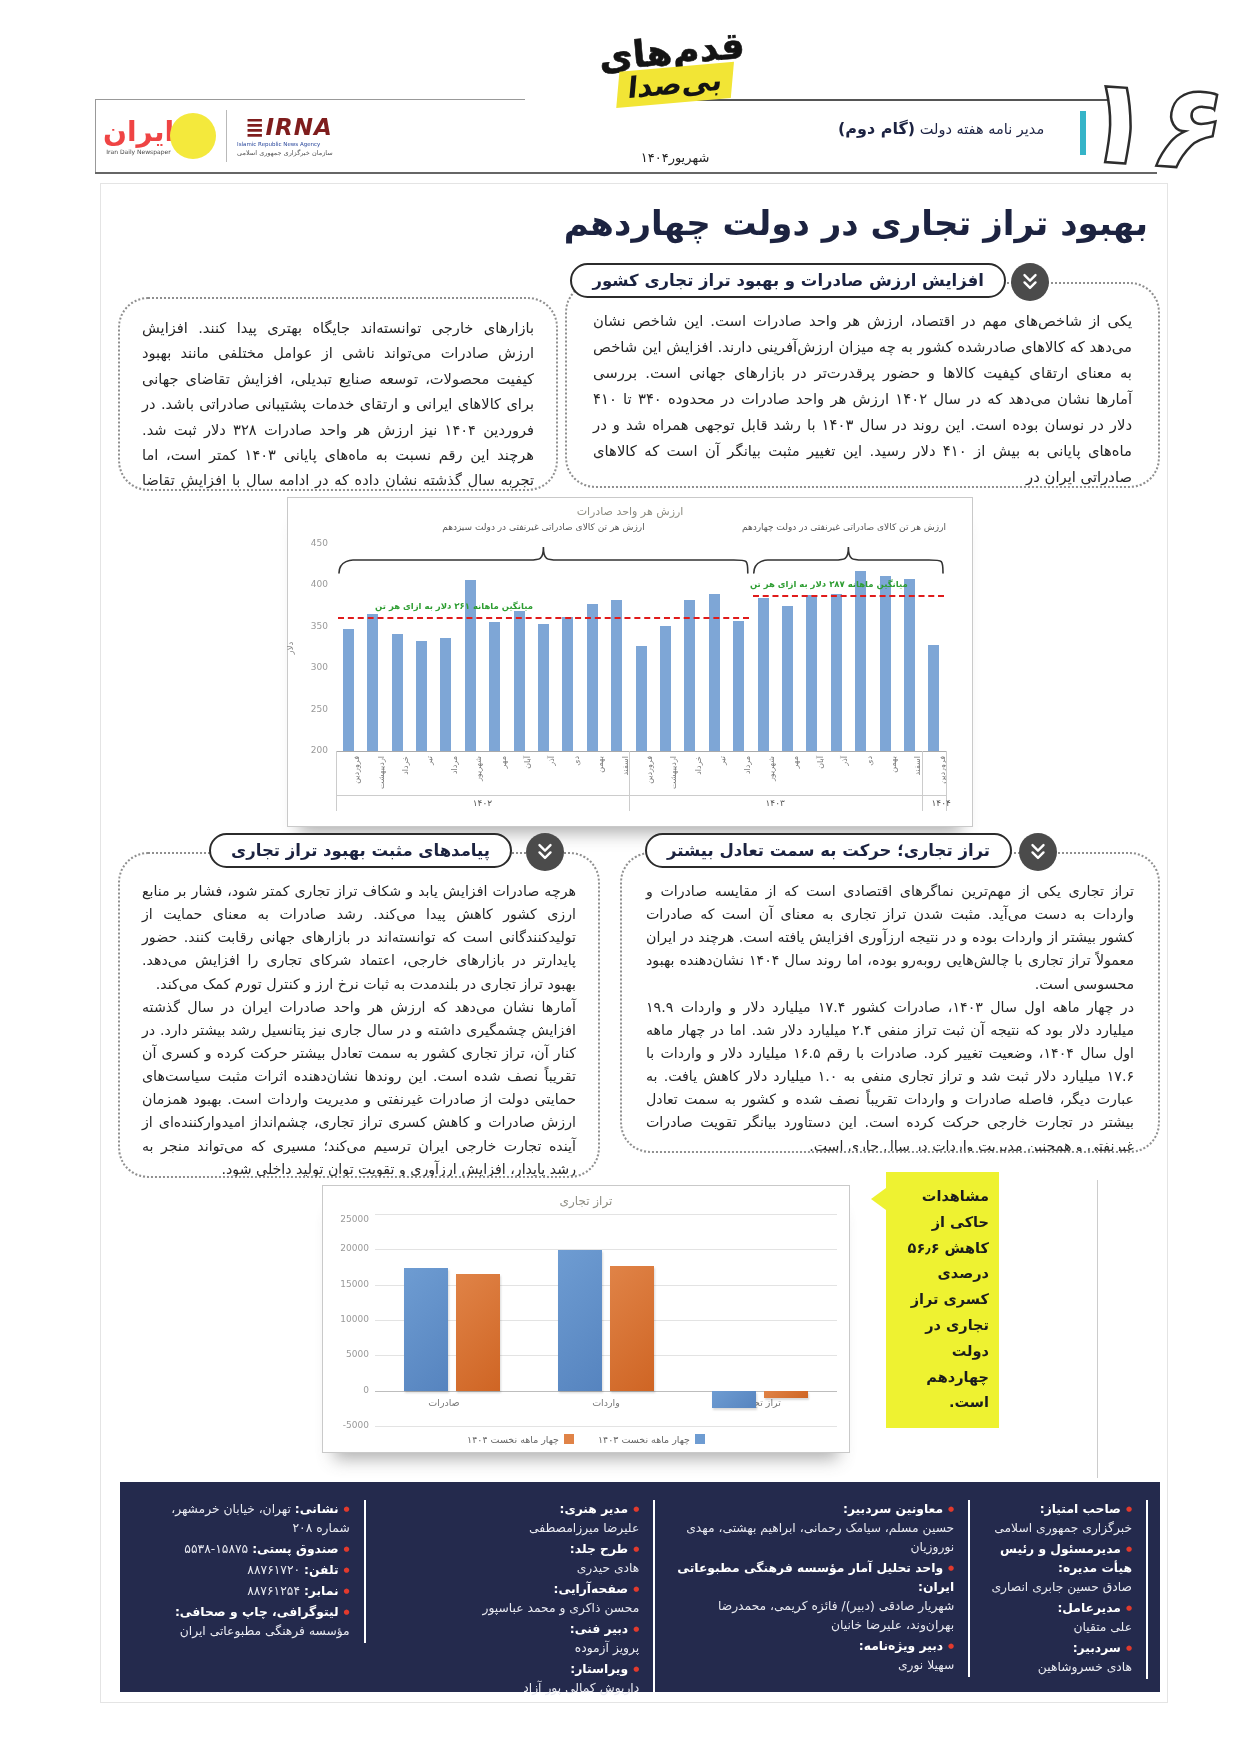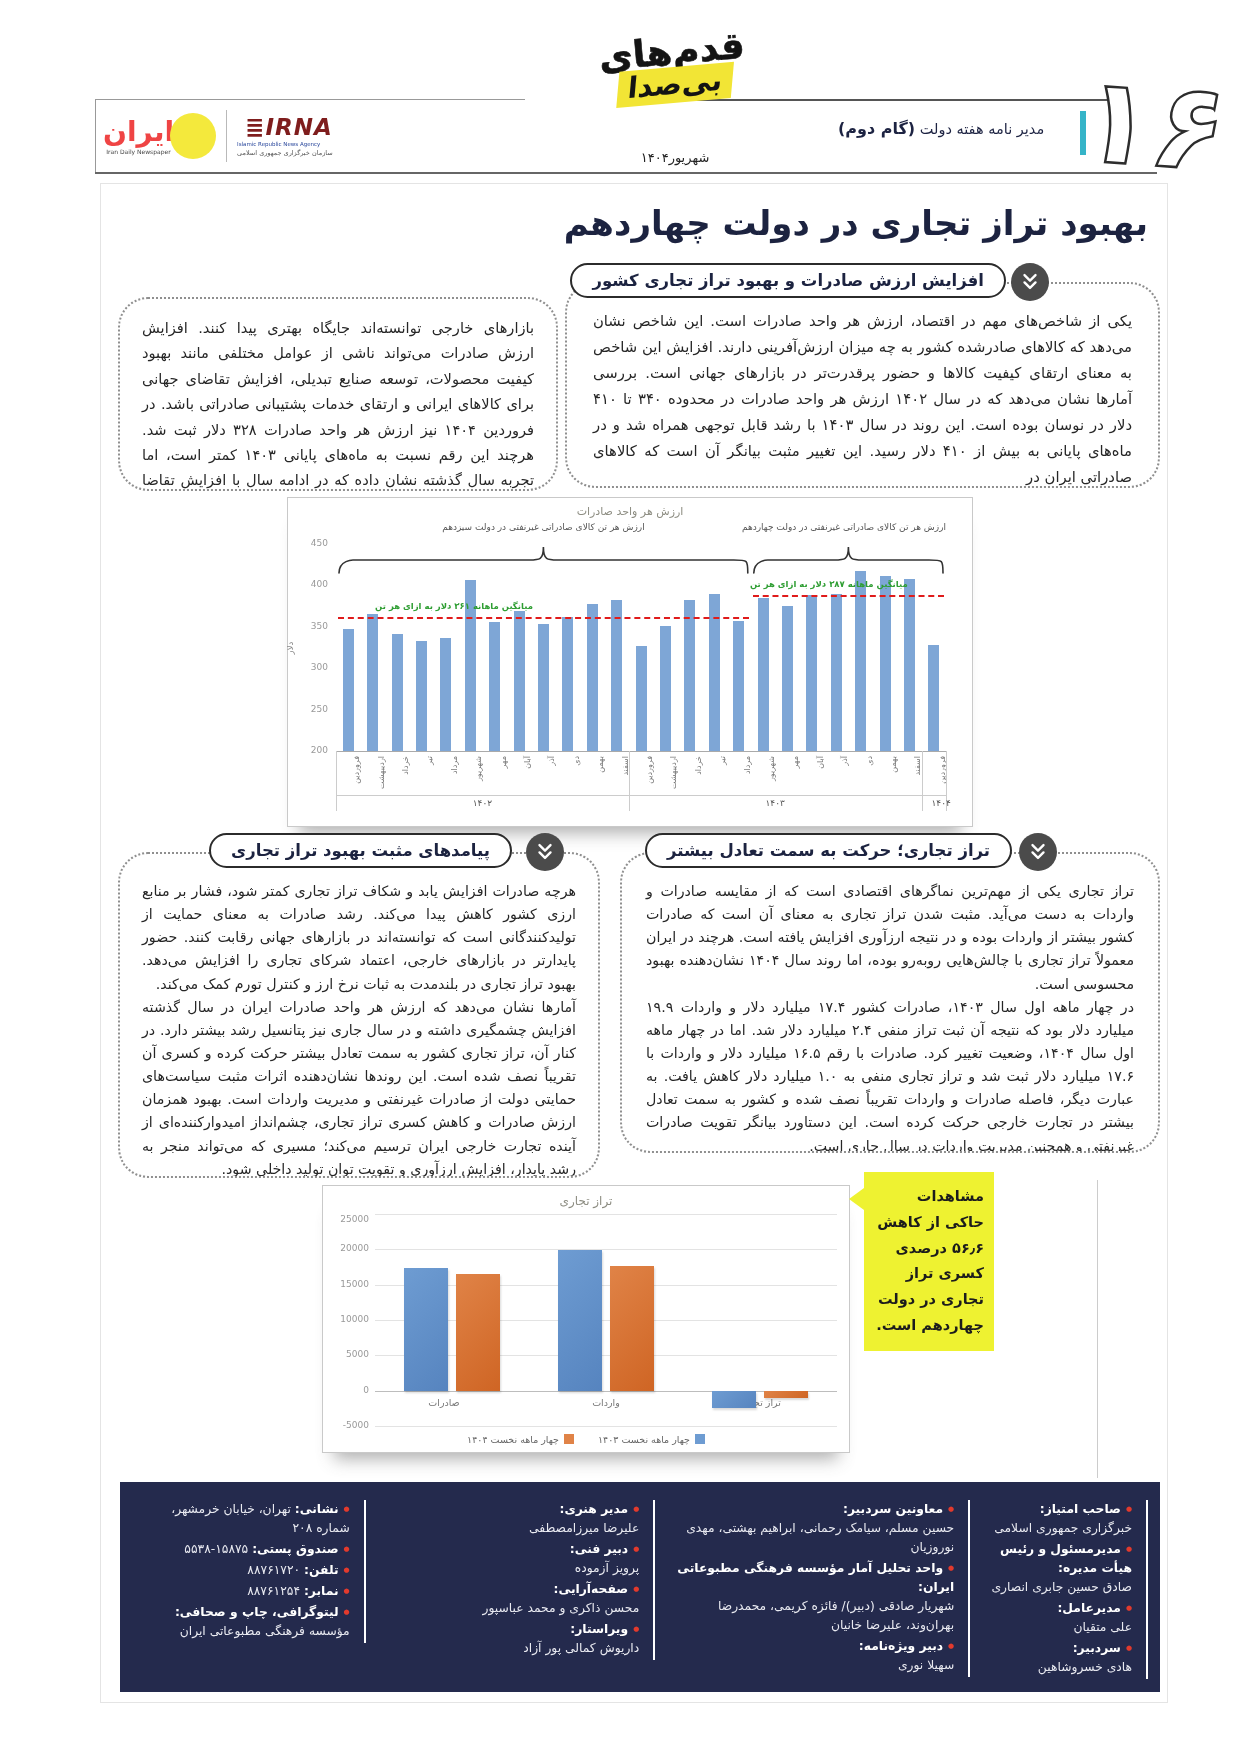--- a/index.html
+++ b/index.html
@@ -62,21 +62,21 @@
   .brace-label { position:absolute; font-size:9px; color:#555; text-align:center; direction:rtl; white-space:nowrap; }
   .month-label { position:absolute; font-size:8px; color:#777; width:40px; text-align:right; direction:rtl; transform:rotate(-90deg); transform-origin:top right; white-space:nowrap; }
   .year-label { position:absolute; font-size:9px; color:#555; text-align:center; }
   .gline { position:absolute; height:1px; background:#e3e3e3; }
   .cat-label { position:absolute; font-size:9.5px; color:#777; text-align:center; direction:rtl; }
   .bar2 { position:absolute; box-shadow:1px 2px 2px rgba(0,0,0,.15); }
   .legend { position:absolute; width:100%; display:flex; direction:rtl; justify-content:center; gap:24px; font-size:9.5px; color:#666; }
   .legend .sw { display:inline-block; width:10px; height:10px; margin-left:5px; vertical-align:-1px; }
 
   
-  .callout { position:absolute; left:864px; top:1172px; width:130px; background:#eef231; padding:12px 10px; font-size:14.5px; font-weight:600; line-height:1.78; color:#1c1c1c; text-align:right; direction:rtl; }
+  .callout { position:absolute; left:886px; top:1172px; width:113px; background:#eef231; padding:12px 10px; font-size:14.5px; font-weight:600; line-height:1.78; color:#1c1c1c; text-align:right; direction:rtl; }
   .callout-tri { position:absolute; left:-15px; top:16px; width:0; height:0; border-top:11px solid transparent; border-bottom:11px solid transparent; border-right:15px solid #eef231; }
   .column-rule { position:absolute; left:1097px; top:1180px; width:1px; height:298px; background:#cccccc; }
 
   
   .footer { position:absolute; left:120px; top:1482px; width:1040px; height:210px; background:#242a4d; padding:18px 12px; display:flex; direction:rtl; align-items:flex-start; }
   .f-col { padding:0 14px; border-left:none; }
   .f-col-sep { border-right:2.5px solid #ffffff; }
   .f-col:nth-child(1){ width:17.5%; } .f-col:nth-child(2){ width:31%; } .f-col:nth-child(3){ width:28.5%; } .f-col:nth-child(4){ width:23%; }
   .f-item { font-size:12.3px; line-height:1.55; color:#e9eaf1; margin-bottom:2px; }
   .f-dot { color:#e23a2d; font-size:7px; vertical-align:2px; margin-left:5px; }
@@ -285,22 +285,23 @@
         <div class="f-item"><span class="f-dot">●</span><span class="f-label">مدیرعامل:</span><span class="f-val">علی متقیان</span></div>
         <div class="f-item"><span class="f-dot">●</span><span class="f-label">سردبیر:</span><span class="f-val">هادی خسروشاهین</span></div>
       </div>
       <div class="f-col f-col-sep">
         <div class="f-item"><span class="f-dot">●</span><span class="f-label">معاونین سردبیر:</span><span class="f-val">حسین مسلم، سیامک رحمانی، ابراهیم بهشتی، مهدی نوروزیان</span></div>
         <div class="f-item"><span class="f-dot">●</span><span class="f-label">واحد تحلیل آمار مؤسسه فرهنگی مطبوعاتی ایران:</span><span class="f-val">شهریار صادقی (دبیر)/ فائزه کریمی، محمدرضا بهران‌وند، علیرضا خانیان</span></div>
         <div class="f-item"><span class="f-dot">●</span><span class="f-label">دبیر ویژه‌نامه:</span><span class="f-val">سهیلا نوری</span></div>
       </div>
       <div class="f-col f-col-sep">
         <div class="f-item"><span class="f-dot">●</span><span class="f-label">مدیر هنری:</span><span class="f-val">علیرضا میرزامصطفی</span></div>
+        <div class="f-item"><span class="f-dot">●</span><span class="f-label">طرح جلد:</span><span class="f-val">هادی حیدری</span></div>
+        <div class="f-item"><span class="f-dot">●</span><span class="f-label">صفحه‌آرایی:</span><span class="f-val">محسن ذاکری و محمد عباسپور</span></div>
         <div class="f-item"><span class="f-dot">●</span><span class="f-label">دبیر فنی:</span><span class="f-val">پرویز آزموده</span></div>
-        <div class="f-item"><span class="f-dot">●</span><span class="f-label">صفحه‌آرایی:</span><span class="f-val">محسن ذاکری و محمد عباسپور</span></div>
         <div class="f-item"><span class="f-dot">●</span><span class="f-label">ویراستار:</span><span class="f-val">داریوش کمالی پور آزاد</span></div>
       </div>
       <div class="f-col f-col-sep">
         <div class="f-item"><span class="f-dot">●</span><span class="f-label">نشانی:</span><span class="f-val-inline"> تهران، خیابان خرمشهر، شماره ۲۰۸</span></div>
         <div class="f-item"><span class="f-dot">●</span><span class="f-label">صندوق پستی:</span><span class="f-val-inline"> ۱۵۸۷۵-۵۵۳۸</span></div>
         <div class="f-item"><span class="f-dot">●</span><span class="f-label">تلفن:</span><span class="f-val-inline"> ۸۸۷۶۱۷۲۰</span></div>
         <div class="f-item"><span class="f-dot">●</span><span class="f-label">نمابر:</span><span class="f-val-inline"> ۸۸۷۶۱۲۵۴</span></div>
         <div class="f-item"><span class="f-dot">●</span><span class="f-label">لیتوگرافی، چاپ و صحافی:</span><span class="f-val">مؤسسه فرهنگی مطبوعاتی ایران</span></div>
       </div>
     </div>

